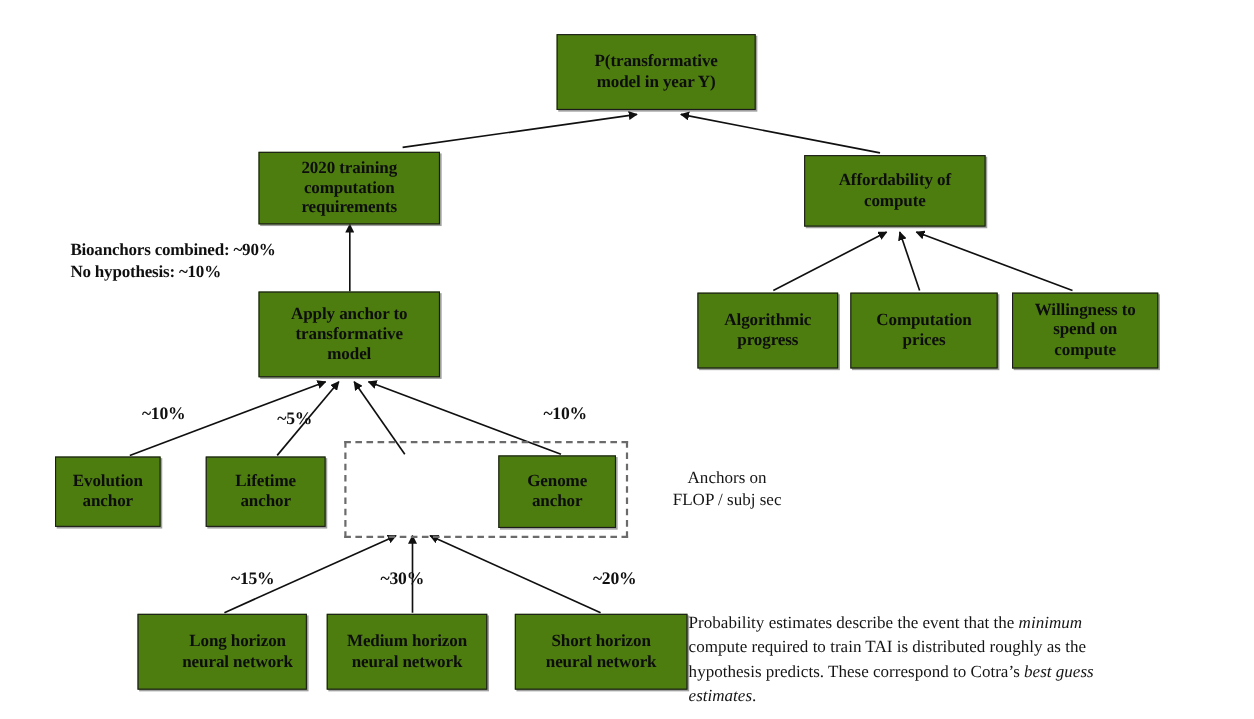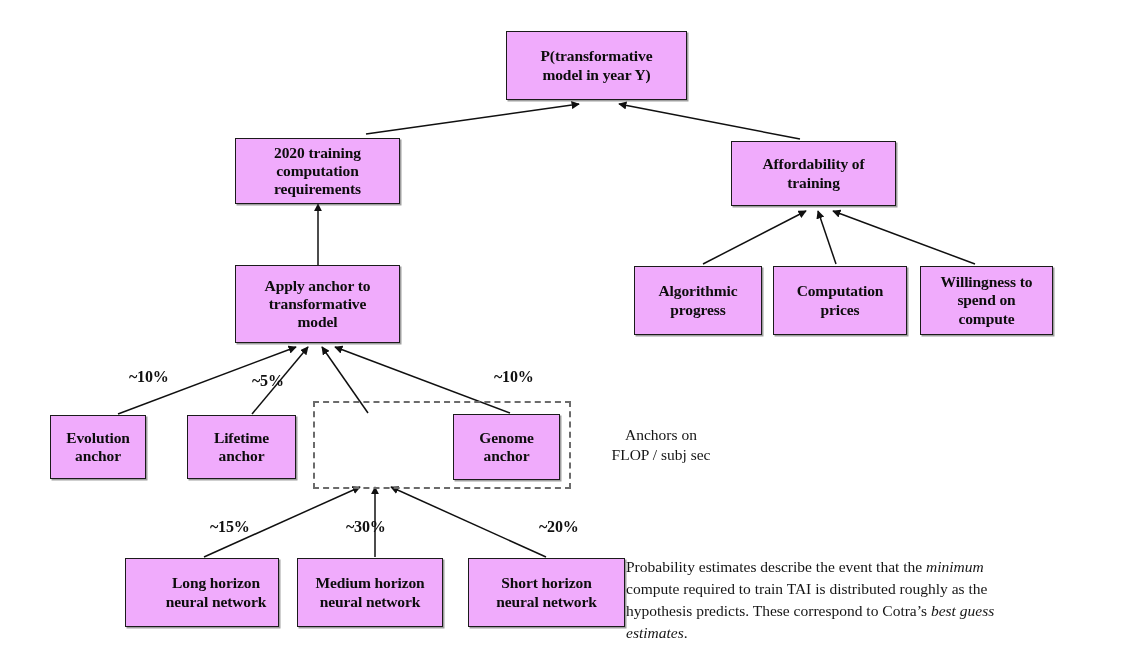--- a/index.html
+++ b/index.html
@@ -11,21 +11,21 @@
     overflow:hidden;
     position:relative;
   }
   #canvas{position:absolute;left:0;top:0;width:1140px;height:654px;}
 
   svg.edges{position:absolute;left:0;top:0;width:1140px;height:654px;pointer-events:none;}
 
   .node{
     position:absolute;
     box-sizing:border-box;
-    background:#f0abfc;
+    background:#4d7c0f;
     border:1.6px solid #1b1b1b;
     display:flex;
     align-items:center;
     justify-content:center;
     text-align:center;
     font-family:"Liberation Serif", serif;
     font-weight:700;
     color:#0d0d0d;
     line-height:1.18;
     letter-spacing:-0.1px;
@@ -128,21 +128,21 @@
   </div>
 
   <div class="node" style="left:235px;top:138px;width:165px;height:66px;font-size:15.5px;">
     <span style="white-space:pre-line;">2020 training
 computation
 requirements</span>
   </div>
 
   <div class="node" style="left:731px;top:141px;width:165px;height:65px;font-size:15.5px;">
     <span style="white-space:pre-line;">Affordability of
-training</span>
+compute</span>
   </div>
 
   <div class="node" style="left:235px;top:265px;width:165px;height:78px;font-size:15.5px;">
     <span style="white-space:pre-line;">Apply anchor to
 transformative
 model</span>
   </div>
 
   <div class="node" style="left:634px;top:266px;width:128px;height:69px;font-size:15.5px;">
     <span style="white-space:pre-line;">Algorithmic
@@ -192,20 +192,22 @@
   </div>
 
   <div class="edge-label" style="left:95px;top:368px;font-size:16px;">~10%</div>
   <div class="edge-label" style="left:218px;top:372px;font-size:16px;">~5%</div>
   <div class="edge-label" style="left:460px;top:368px;font-size:16px;">~10%</div>
 
   <div class="edge-label" style="left:176px;top:518px;font-size:16px;">~15%</div>
   <div class="edge-label" style="left:312px;top:518px;font-size:16px;">~30%</div>
   <div class="edge-label" style="left:505px;top:518px;font-size:16px;">~20%</div>
 
+  <div class="note" style="left:64px;top:218px;font-size:15.5px;">Bioanchors combined: ~90%
+No hypothesis: ~10%</div>
 
   <div class="plain-note" style="left:586px;top:425px;width:150px;font-size:15.5px;text-align:center;">Anchors on
 FLOP / subj sec</div>
 
   <div class="caption" style="left:626px;top:556px;width:414px;font-size:15.5px;">
     <span>Probability estimates describe the event that the </span><i>minimum</i><span> compute required to train TAI is</span>
     <span>distributed roughly as the hypothesis predicts.</span>
     <span>These correspond to Cotra’s </span><i>best guess estimates</i><span>.</span>
   </div>
 

